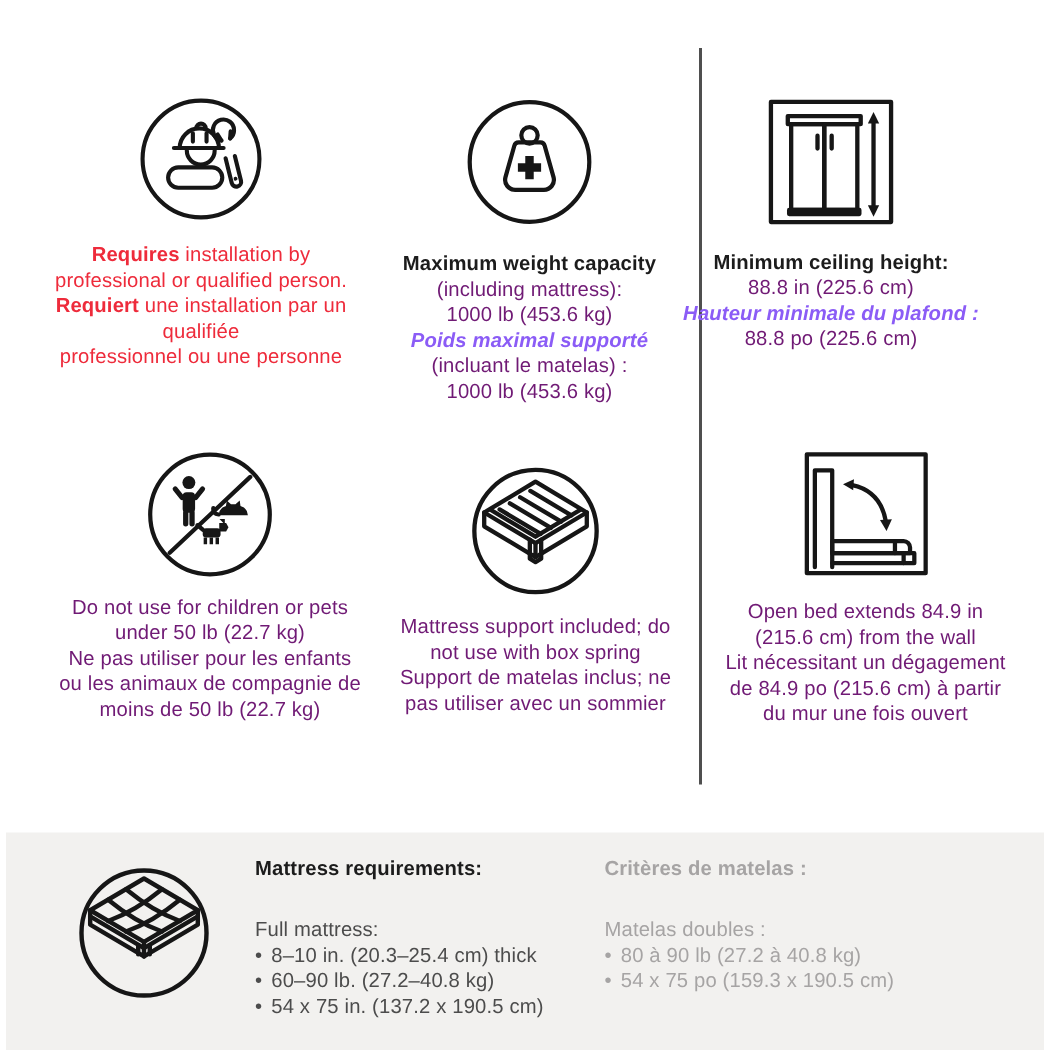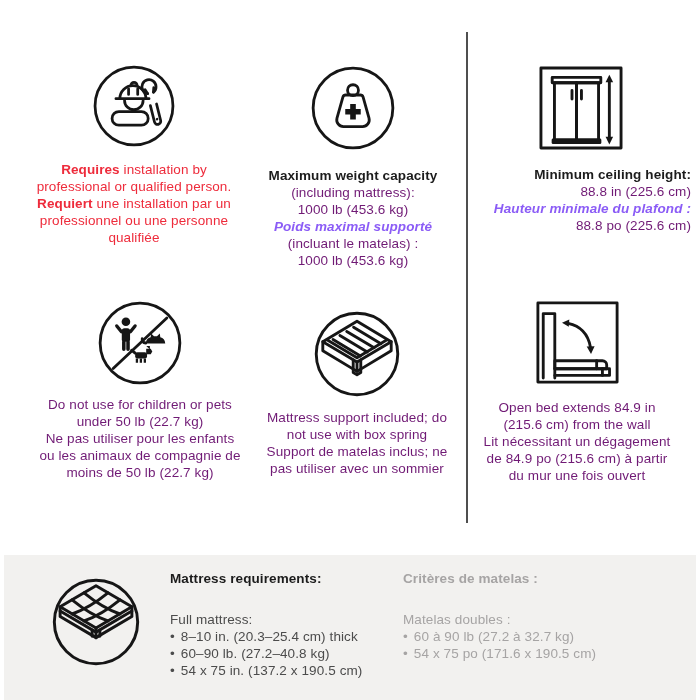--- a/index.html
+++ b/index.html
@@ -5,21 +5,21 @@
   html,body{margin:0;padding:0;background:#ffffff;}
   body{position:relative;width:700px;height:700px;overflow:hidden;
        font-family:"Liberation Sans",sans-serif;-webkit-font-smoothing:antialiased;}
   
   .divider{position:absolute;left:466px;top:32px;width:2px;height:491px;background:#4f4f4f;}
   
   .card{position:absolute;text-align:center;}
   .card .icon{display:block;margin:0 auto;}
   .c1{left:24px;top:63px;width:220px;}
   .c2{left:242px;top:64px;width:222px;}
-  .c3{left:471px;top:63px;width:220px;text-align:right;}
+  .c3{left:444px;top:63px;width:220px;}
   .c4{left:25px;top:299px;width:230px;}
   .c5{left:247px;top:309px;width:220px;}
   .c6{left:467px;top:298px;width:220px;}
   .c1 .icon{width:86px;height:86px;margin-bottom:12px;}
   .c2 .icon{width:88px;height:88px;margin-bottom:15px;}
   .c3 .icon{width:90px;height:90px;margin-bottom:13px;}
   .c4 .icon{width:88px;height:88px;margin-bottom:9px;}
   .c5 .icon{width:90px;height:90px;margin-bottom:10px;}
   .c6 .icon{width:89px;height:89px;margin-bottom:12px;}
   .ln{font-size:13.5px;line-height:17px;letter-spacing:.1px;color:#701a75;white-space:nowrap;}
@@ -60,22 +60,22 @@
     <g transform="rotate(-14 71 42)">
       <path class="s" d="M67.5 34.6 A8.2 8.2 0 1 1 74.5 34.6"></path>
       <path class="s" d="M67.5 34.6 L65.8 29.4 M74.5 34.6 L76.2 29.4" stroke-width="2.9"></path>
       <path class="s" d="M67.3 48.8 V68.5 a3.7 3.7 0 0 0 7.4 0 V48.8" stroke-width="3"></path>
       <circle class="f" cx="71" cy="66" r="1.5"></circle>
     </g>
   </svg>
   <div class="ln"><span class="bold">Requires</span><span> installation by</span></div>
   <div class="ln">professional or qualified person.</div>
   <div class="ln"><span class="bold">Requiert</span><span> une installation par un</span></div>
+  <div class="ln">qualifiée</div>
   <div class="ln">professionnel ou une personne</div>
-  <div class="ln">qualifiée</div>
 </div>
 
 <div class="card c2">
   <svg class="icon" viewBox="0 0 100 100">
     <circle class="s" cx="50" cy="50" r="45.3" stroke-width="3.4"></circle>
     <circle class="s" cx="50" cy="29.8" r="6.2"></circle>
     <path class="s" d="M41.8 35.2 H58.2 a3.4 3.4 0 0 1 3.3 2.5 L68.2 61.5 a7.6 7.6 0 0 1 -7.3 9.6 H39.1 a7.6 7.6 0 0 1 -7.3 -9.6 L38.5 37.7 a3.4 3.4 0 0 1 3.3 -2.5 Z"></path>
     <path d="M50 45.5 V63 M41.2 54.2 H58.8" stroke="#161616" stroke-width="6.4" fill="none"></path>
   </svg>
   <div class="ln bold">Maximum weight capacity</div>
@@ -183,17 +183,17 @@
       <li>8–10 in. (20.3–25.4 cm) thick</li>
       <li>60–90 lb. (27.2–40.8 kg)</li>
       <li>54 x 75 in. (137.2 x 190.5 cm)</li>
     </ul>
   </div>
 
   <div class="pcol fr-col">
     <p class="heading">Critères de matelas :</p>
     <p class="sub">Matelas doubles :</p>
     <ul>
-      <li>60 à 90 lb (27.2 à 32.7 kg)</li>
-      <li>54 x 75 po (171.6 x 190.5 cm)</li>
+      <li>80 à 90 lb (27.2 à 40.8 kg)</li>
+      <li>54 x 75 po (159.3 x 190.5 cm)</li>
     </ul>
   </div>
 </div>
 
 </body></html>

